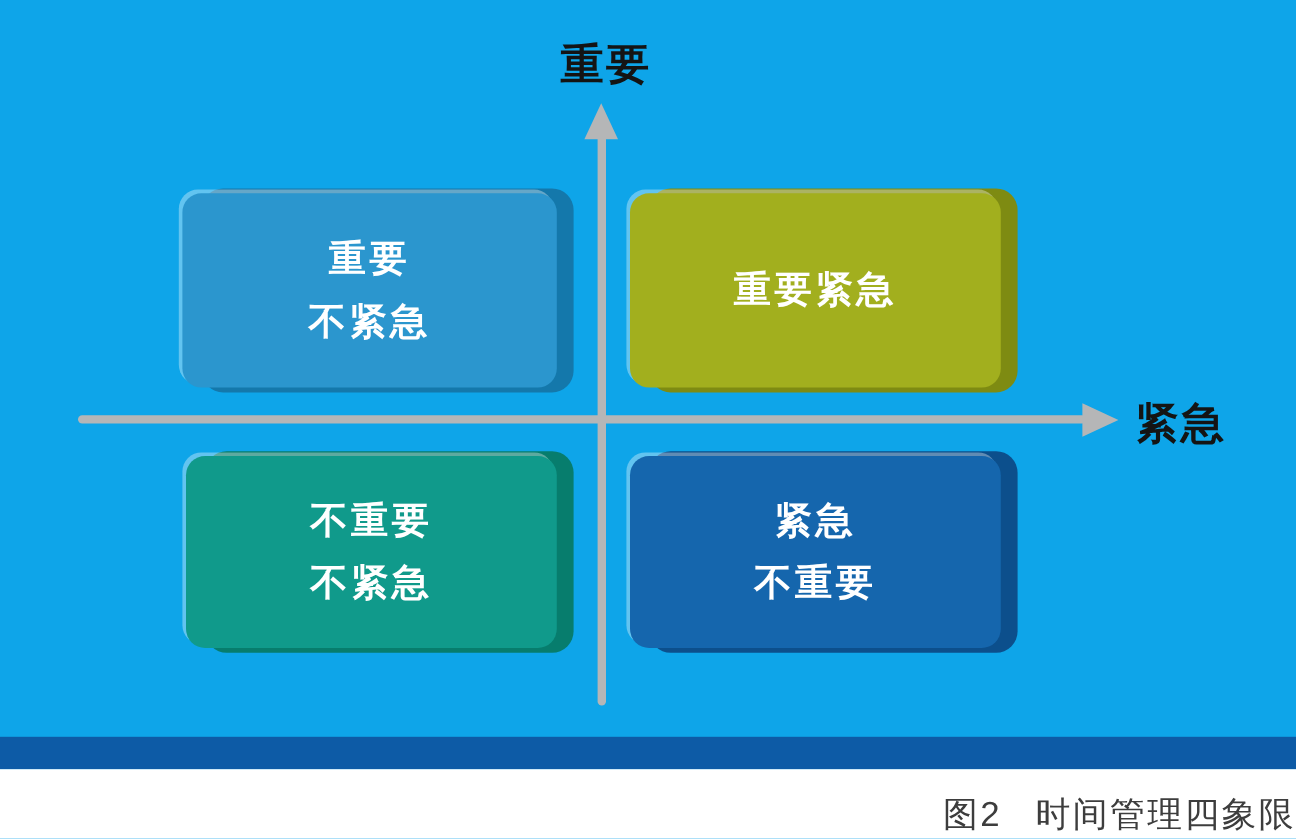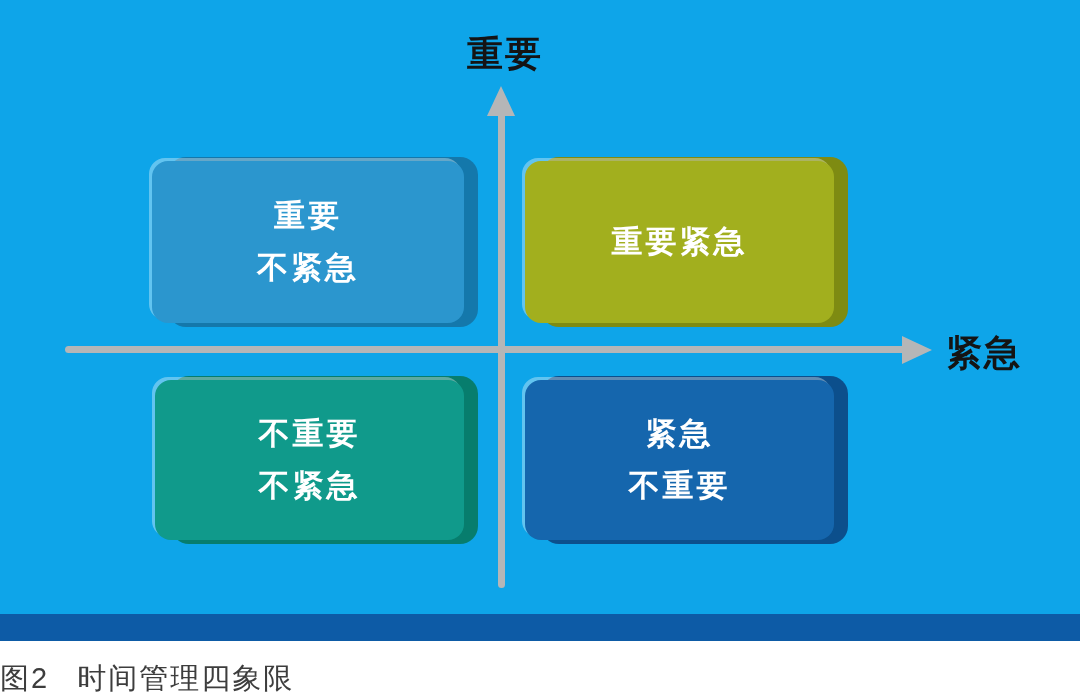--- a/index.html
+++ b/index.html
@@ -83,21 +83,21 @@
     background: #0d5ba6;
   }
   .below-bar {
     position: absolute;
     left: 0; right: 0; top: 641px; bottom: 0;
     background: #ffffff;
   }
   .caption {
     position: absolute;
     left: 0; right: 0; top: 659px;
-    text-align: left;
+    text-align: right;
     font-size: 29px;
     color: #3d3d3d;
     font-weight: 500;
     letter-spacing: 2px;
     white-space: nowrap;
   }
   .caption .fig-no { margin-right: 28px; }
 </style>
 </head>
 <body>

